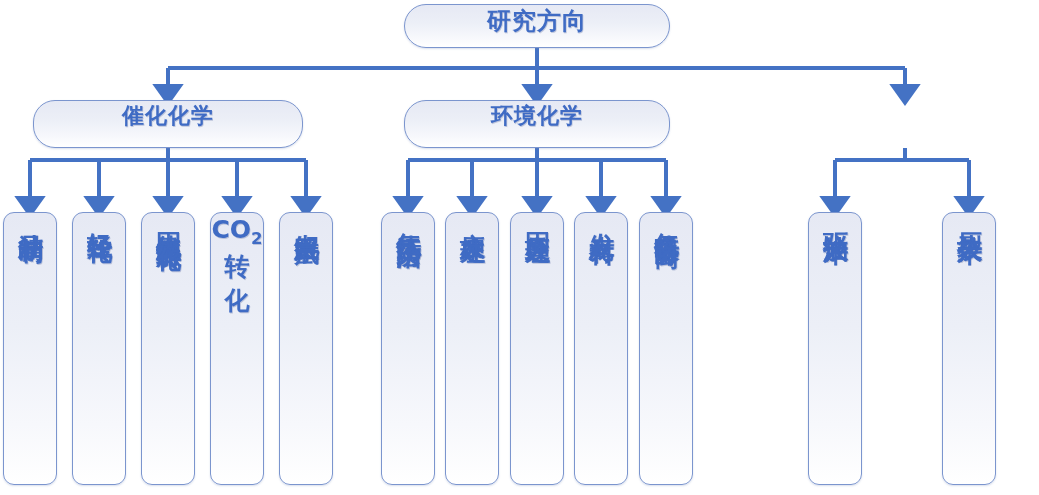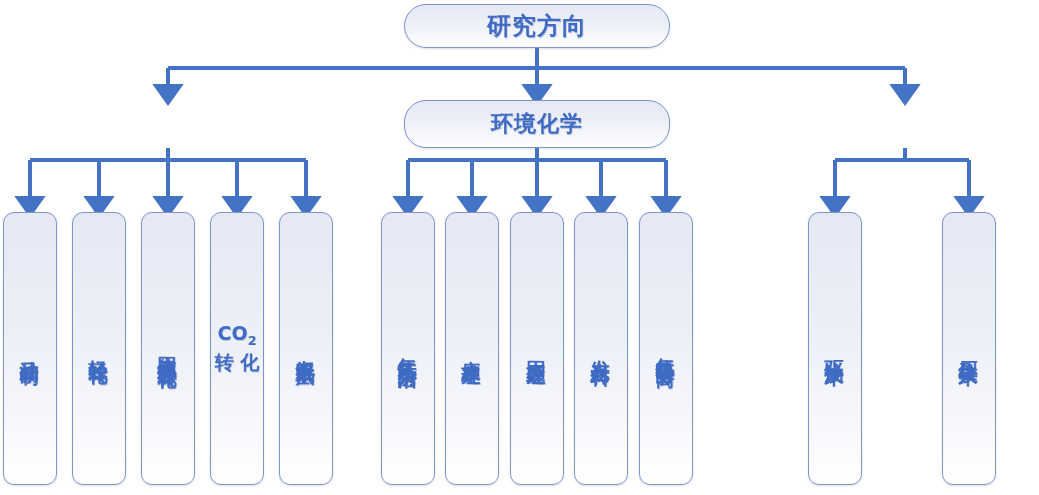--- a/index.html
+++ b/index.html
@@ -25,21 +25,20 @@
     height: 495px;
     pointer-events: none;
   }
   .node {
     position: absolute;
     box-sizing: border-box;
     border: 1.3px solid #7B95CE;
     border-radius: 13px;
     background: linear-gradient(to bottom, #e6e9f4 0%, #eceff7 42%, #f7f8fc 78%, #ffffff 100%);
     display: flex;
-    align-items: center;
     justify-content: center;
     box-shadow: 0 1px 2px rgba(120,140,185,0.28);
   }
   .node-root, .node-branch {
     border-radius: 22px;
   }
   .node-label {
     color: #3F6BC4;
     font-weight: bold;
     letter-spacing: 1px;
@@ -49,21 +48,21 @@
   .node-root .node-label {
     font-size: 24px;
   }
   .node-branch .node-label {
     font-size: 22px;
   }
   .node-leaf {
     border-radius: 11px;
   }
   .node-leaf .node-label {
-    font-size: 19px;
+    font-size: 25px;
     line-height: 1.06;
     writing-mode: vertical-rl;
     text-orientation: upright;
     white-space: nowrap;
     letter-spacing: 2px;
   }
   .node-leaf.has-formula .node-label {
     writing-mode: horizontal-tb;
     text-orientation: mixed;
     white-space: normal;
@@ -118,20 +117,23 @@
       <path d="M835,160 L969,160"></path>
       <path d="M835,160 L835,206" marker-end="url(#arrowhead)"></path>
       <path d="M969,160 L969,206" marker-end="url(#arrowhead)"></path>
     </g>
   </svg>
 
   <div class="node node-root" style="left:404px; top:4px; width:266px; height:44px;">
     <span class="node-label">研究方向</span>
   </div>
 
+  <div class="node node-branch" style="left:33px; top:100px; width:270px; height:48px;">
+    <span class="node-label">催化化学</span>
+  </div>
 
   <div class="node node-branch" style="left:404px; top:100px; width:266px; height:48px;">
     <span class="node-label">环境化学</span>
   </div>
 
 
   <div class="node node-leaf" style="left:3px; top:212px; width:54px; height:273px;">
     <span class="node-label">油品精制</span>
   </div>
 

